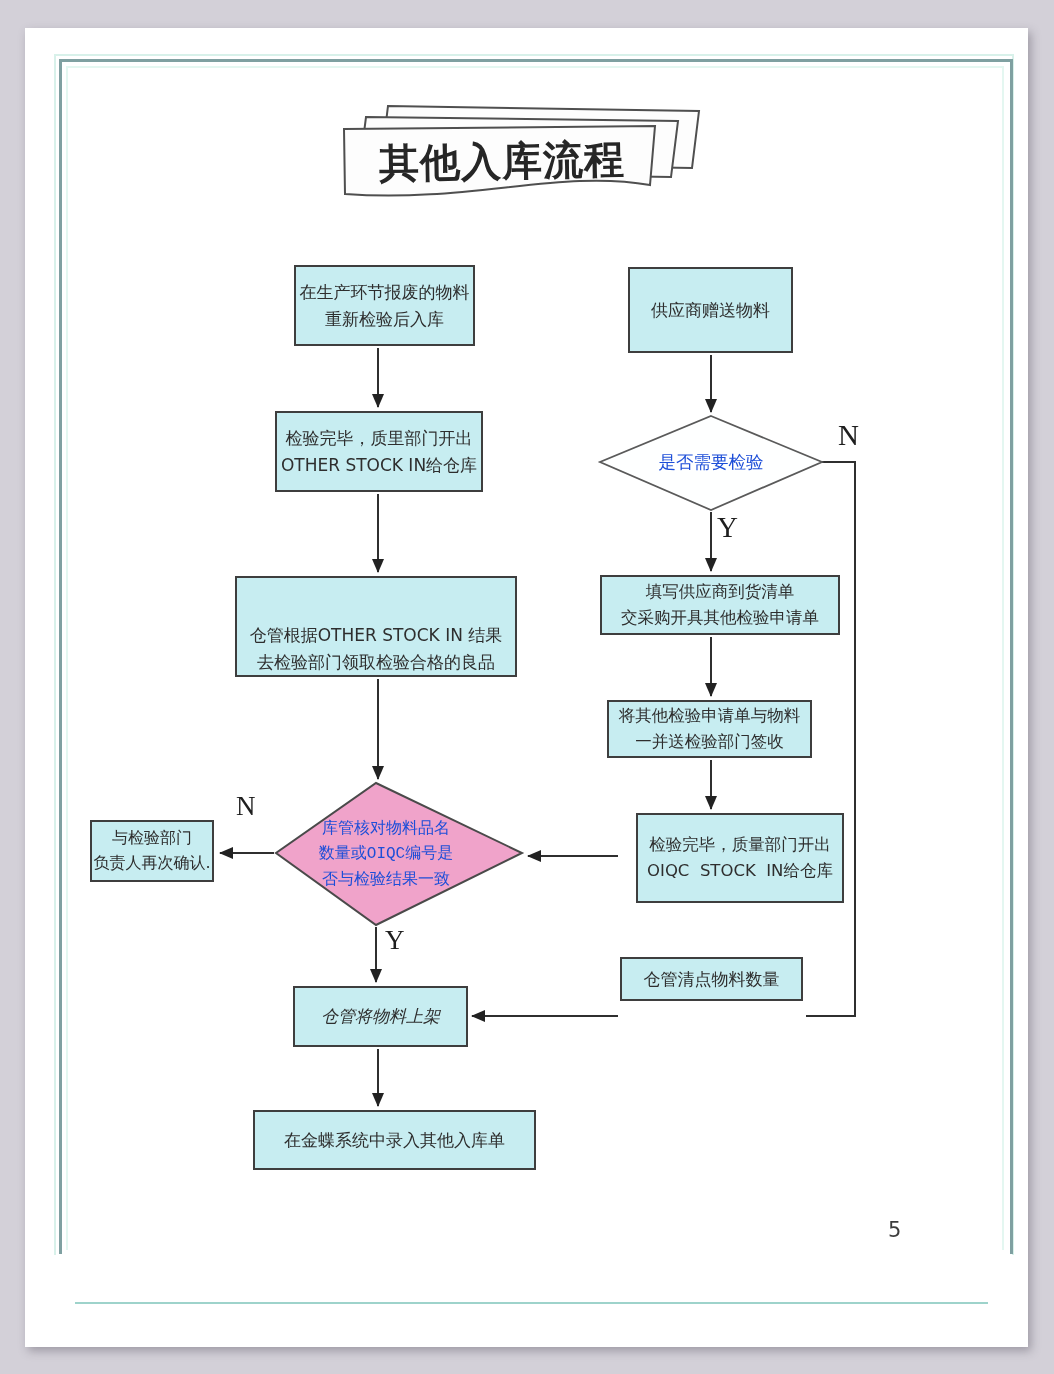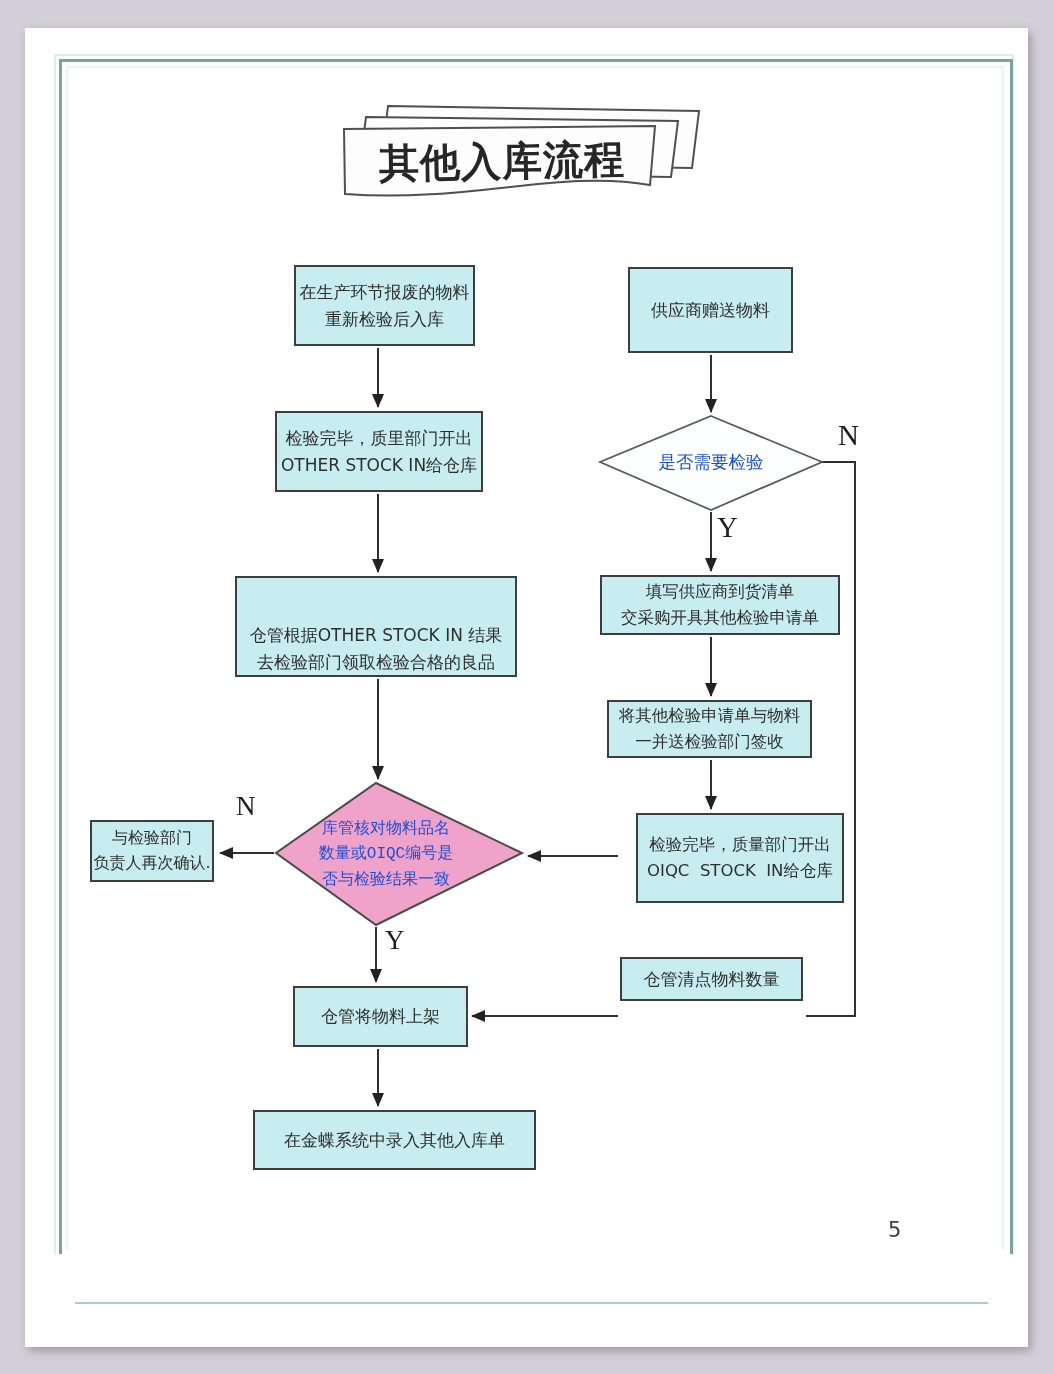--- a/index.html
+++ b/index.html
@@ -52,21 +52,21 @@
     position:absolute; font-family:"Liberation Serif", serif;
     font-size:27px; color:#1e1e1e;
   }
   .page-number {
     position:absolute; left:888px; top:1218px; font-size:21px; color:#3c3c3c;
   }
   #box-scrap      { left:294px; top:265px; width:181px; height:81px; }
   #box-otherstock { left:275px; top:411px; width:208px; height:81px; }
   #box-collect    { left:235px; top:576px; width:282px; height:101px;justify-content:flex-end; }
   #box-reconfirm  { left:90px;  top:820px; width:124px; height:62px; font-size:16px;justify-content:center; }
-  #box-shelve     { left:293px; top:986px; width:175px; height:61px; }
+  #box-shelve     { left:293px; top:986px; width:175px; height:61px;font-style:italic; }
   #box-kingdee    { left:253px; top:1110px; width:283px; height:60px; }
   #box-gift       { left:628px; top:267px; width:165px; height:86px; }
   #box-filllist   { left:600px; top:575px; width:240px; height:60px; font-size:16.5px; }
   #box-sendinsp   { left:607px; top:700px; width:205px; height:58px; font-size:16.5px; }
   #box-oiqc       { left:620px; top:813px; width:208px; height:90px; font-size:16.5px;margin-left:16px; }
   #box-count      { left:620px; top:957px; width:183px; height:44px; }
   #dtext-verify   { left:296px; top:800px; width:180px; height:110px; font-size:16px; }
   #dtext-need     { left:631px; top:446px; width:160px; height:34px; font-size:17.5px; }
   #label-n-left  { left:236px; top:791px; }
   #label-y-left  { left:385px; top:925px; }

